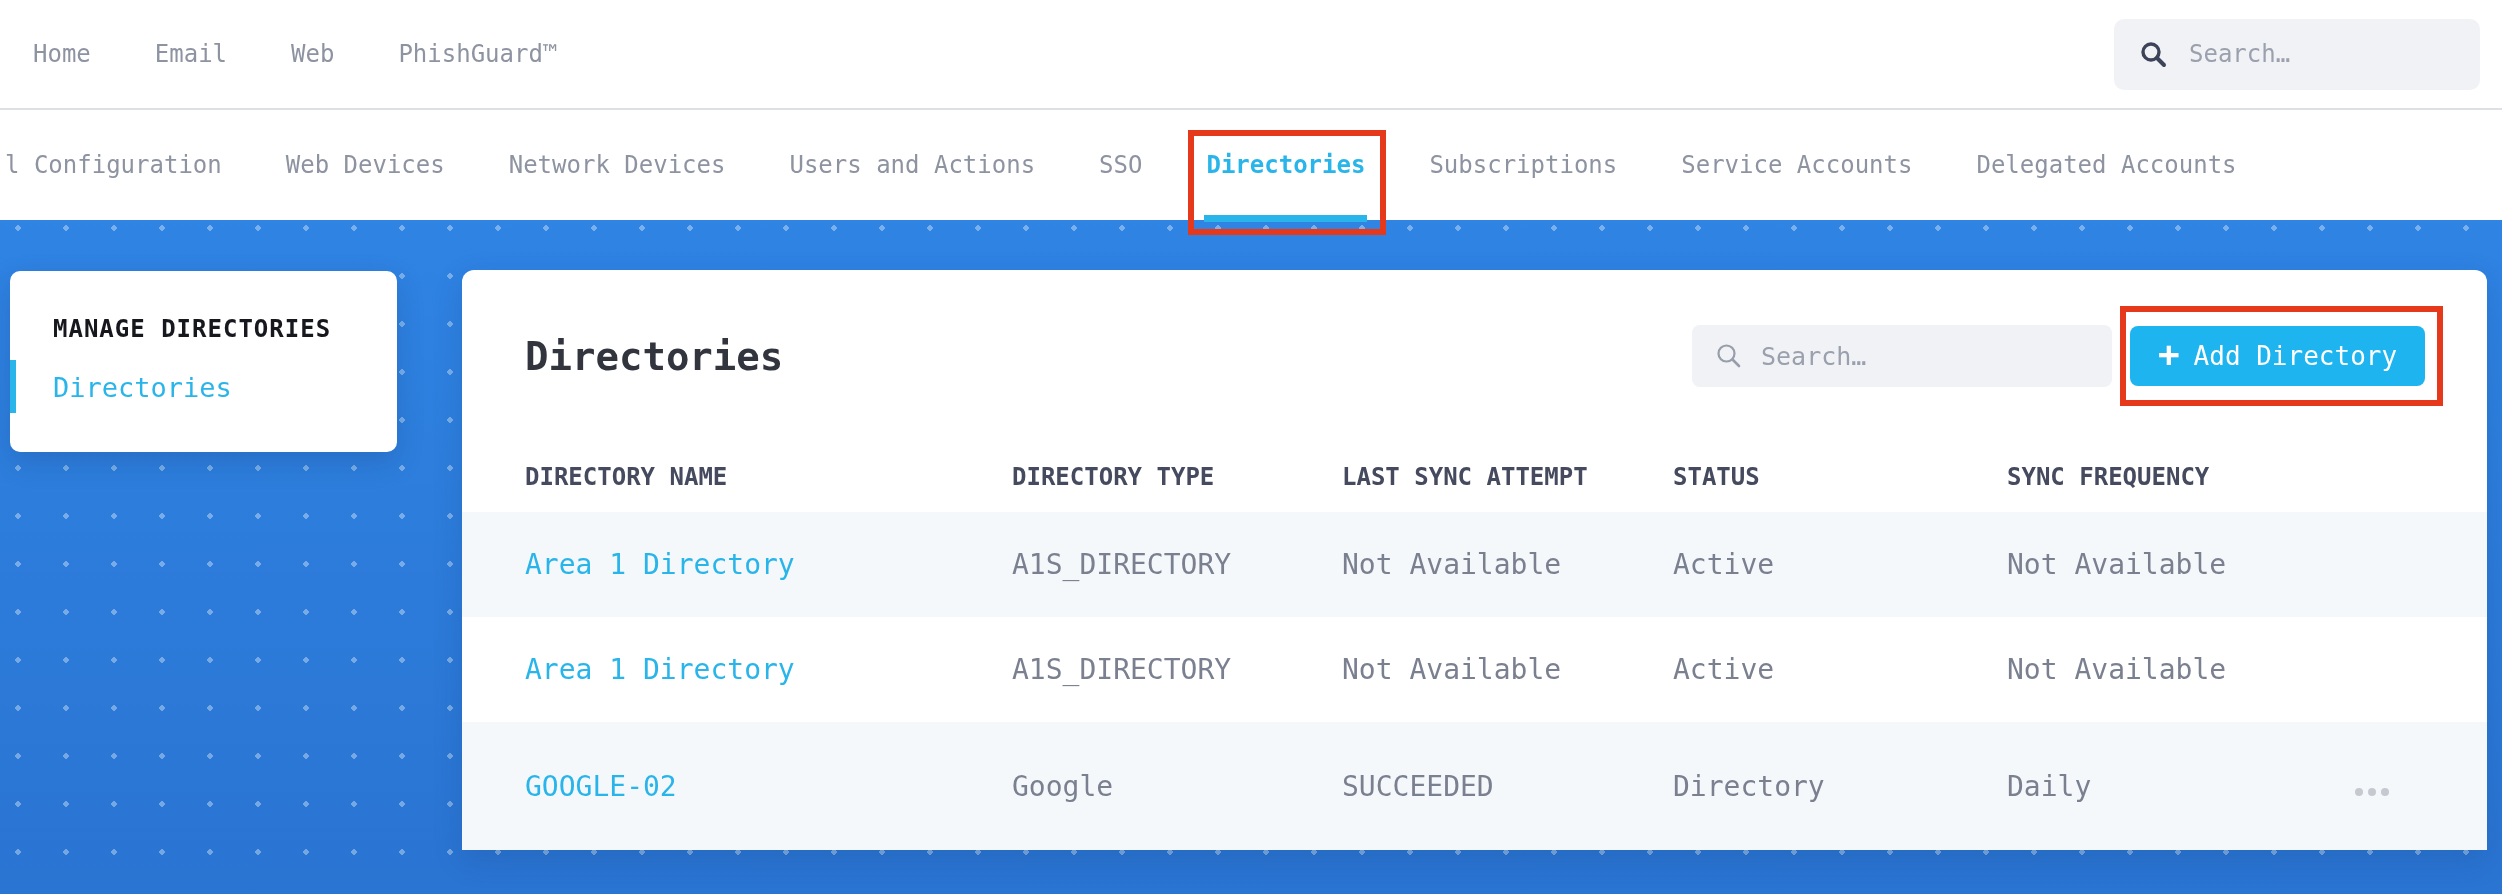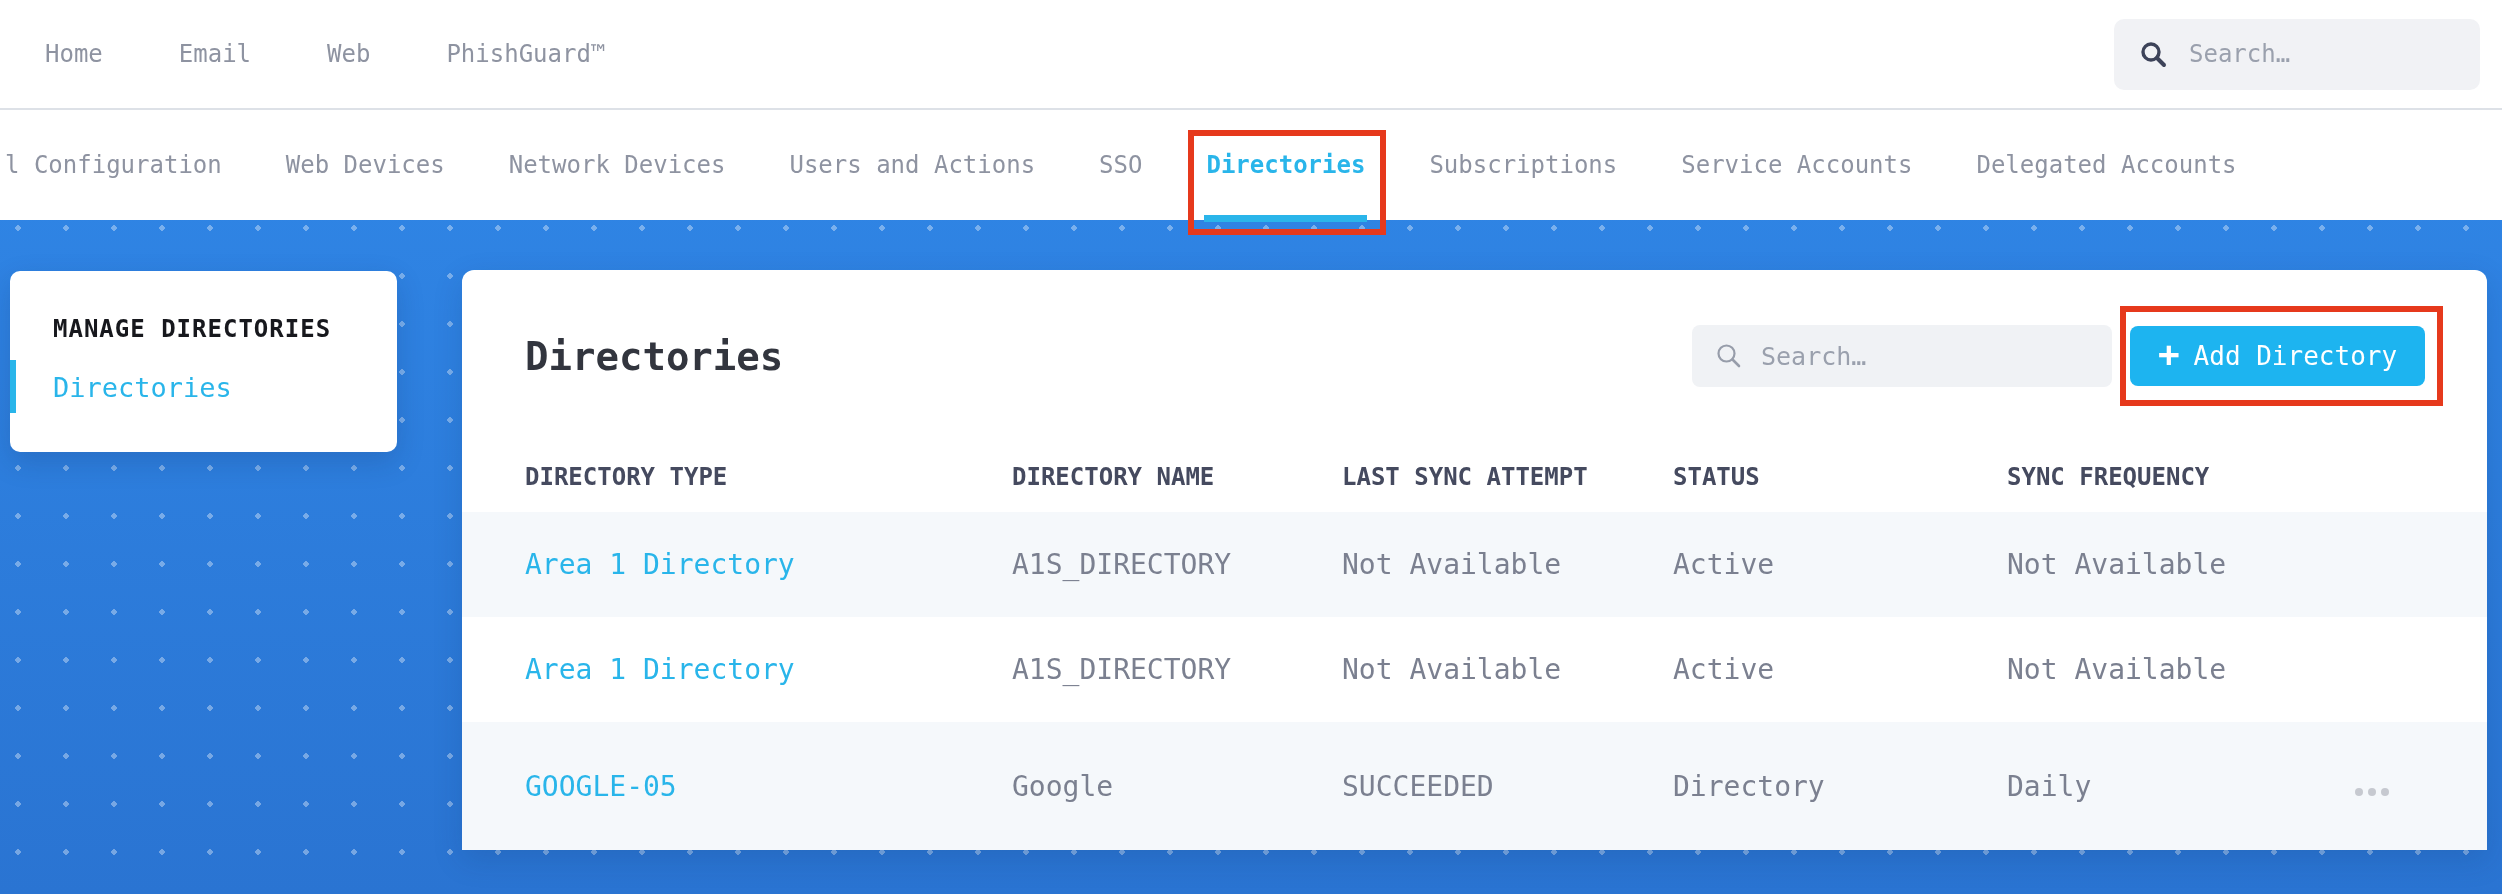--- a/index.html
+++ b/index.html
@@ -14,21 +14,21 @@
   
   .topnav {
     height: 110px;
     background: #fff;
     border-bottom: 2px solid #dde1e7;
     display: flex;
     align-items: center;
     padding: 0 22px 0 33px;
   }
   .topnav .nav-items { display: flex; gap: 64px; }
-  .topnav .nav-item { font-size: 24px; color: #8e93a1; cursor: pointer; white-space: nowrap; margin-left: 12px; }
+  .topnav .nav-item { font-size: 24px; color: #8e93a1; cursor: pointer; white-space: nowrap; }
   .global-search {
     margin-left: auto;
     width: 366px; height: 71px;
     background: #f1f2f5;
     border-radius: 10px;
     display: flex; align-items: center; gap: 20px;
     padding: 0 24px;
   }
   .global-search .ph { font-size: 24px; color: #9aa0ad; }
 
@@ -246,22 +246,22 @@
         <div class="btn-annotation">
           <button class="add-btn">
             <span class="plus">+</span>
             <span>Add Directory</span>
           </button>
         </div>
       </div>
     </div>
 
     <div class="thead" id="thead">
+        <span>DIRECTORY NAME</span>
         <span>DIRECTORY TYPE</span>
-        <span>DIRECTORY NAME</span>
         <span>LAST SYNC ATTEMPT</span>
         <span>STATUS</span>
         <span>SYNC FREQUENCY</span>
       </div>
     <div id="tbody" style="display:flex;flex-direction:column;flex:1;">
         <div class="trow alt">
     <span class="cell link">Area 1 Directory</span>
     <span class="cell">A1S_DIRECTORY</span>
     <span class="cell">Not Available</span>
     <span class="cell">Active</span>
@@ -274,21 +274,21 @@
     <span class="cell link">Area 1 Directory</span>
     <span class="cell">A1S_DIRECTORY</span>
     <span class="cell">Not Available</span>
     <span class="cell">Active</span>
     <span class="cell">Not Available</span>
     <span class="cell actions">
       
     </span>
   </div>
         <div class="trow alt last has-menu">
-    <span class="cell link">GOOGLE-05</span>
+    <span class="cell link">GOOGLE-02</span>
     <span class="cell">Google</span>
     <span class="cell">SUCCEEDED</span>
     <span class="cell">Directory</span>
     <span class="cell">Daily</span>
     <span class="cell actions">
       <span class="menu">
               <i></i>
               <i></i>
               <i></i>
             </span>

